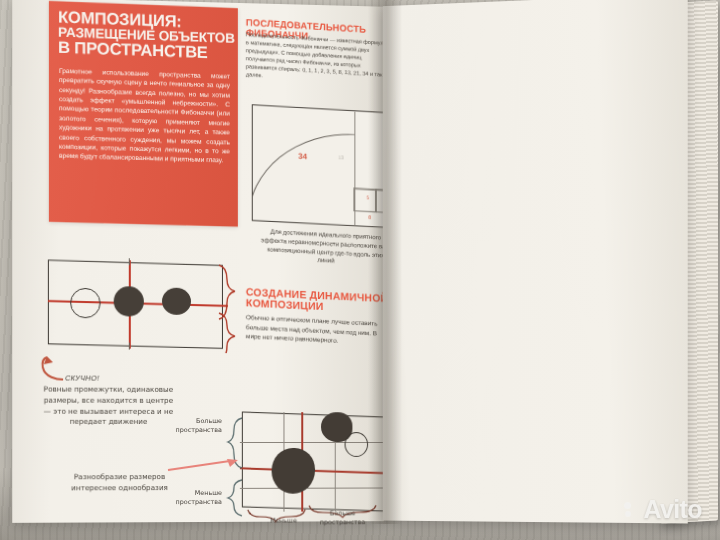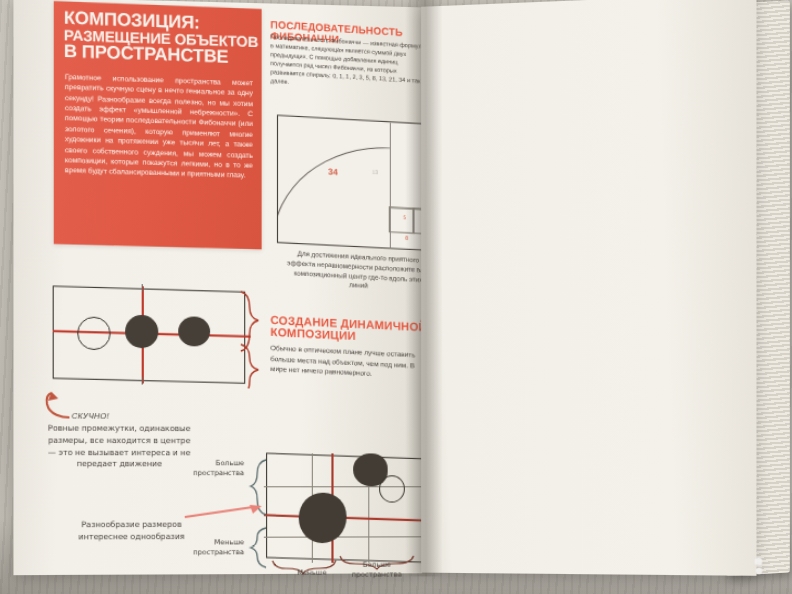--- a/index.html
+++ b/index.html
@@ -280,14 +280,15 @@
     </div>
 
     <div class="gutter"></div>
   </div>
 
   <div class="avito">
     <span class="dots">
       <i style="width:7px;height:7px;left:0;top:1px;"></i>
       <i style="width:6px;height:6px;left:1px;top:10px;"></i>
     </span>
+    <span>Avito</span>
   </div>
 </div>
 
 </body></html>

